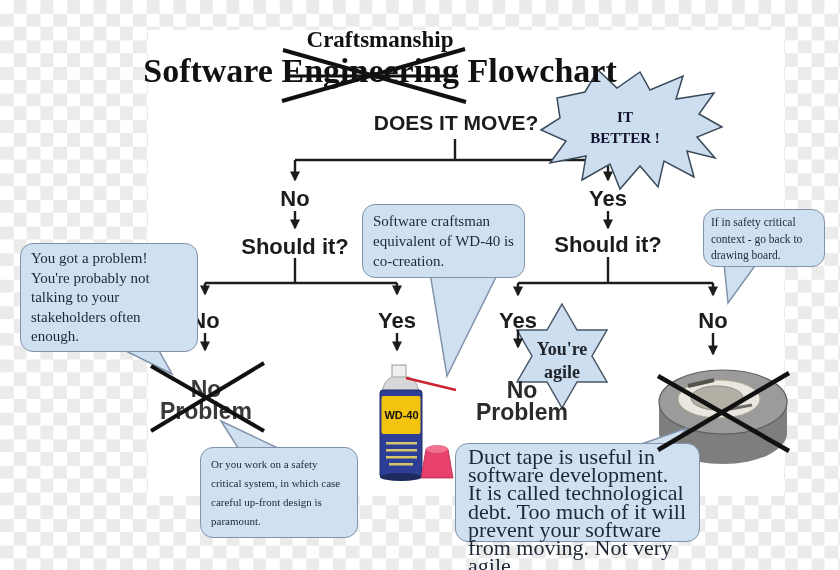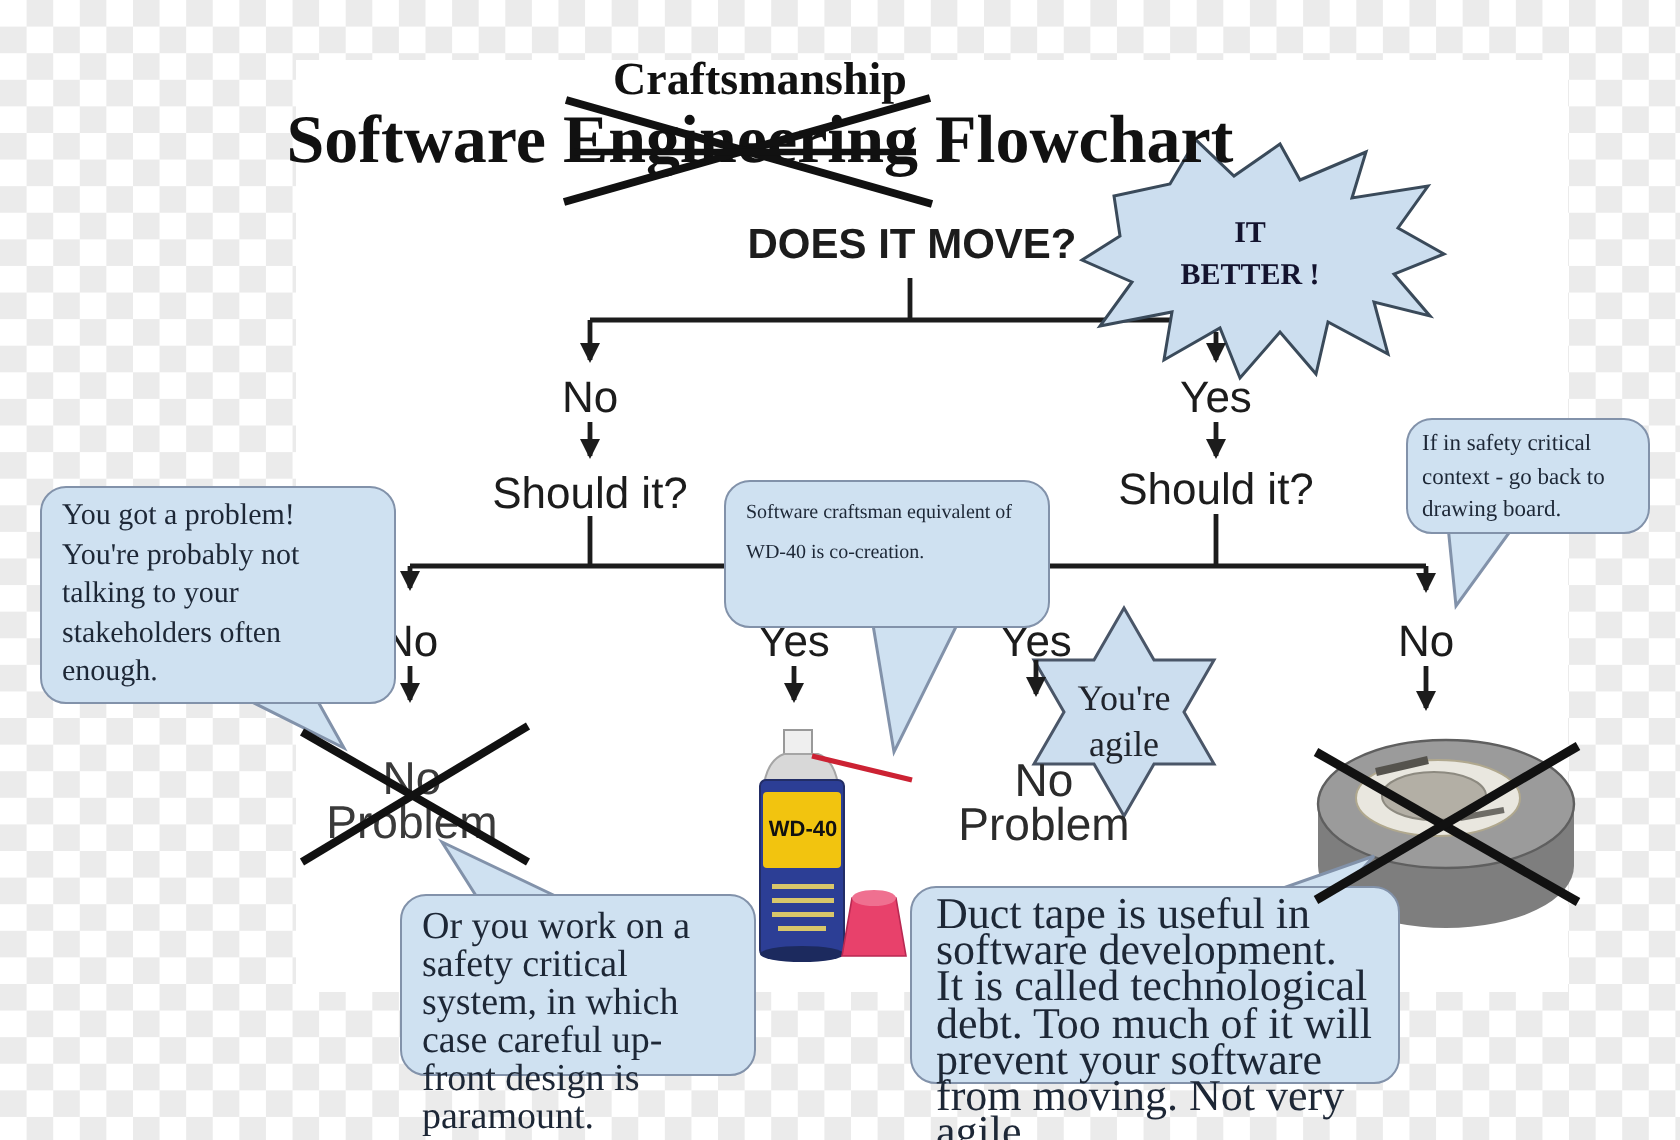--- a/index.html
+++ b/index.html
@@ -2,21 +2,21 @@
 <html><head>
 <meta charset="utf-8">
 <style>
   html,body{margin:0;padding:0;}
   body{width:840px;height:570px;font-family:"Liberation Serif",serif;}
   .stage{position:relative;width:840px;height:570px;overflow:hidden;
     background-color:#fff;
     background-image:conic-gradient(#ebebeb 25%,#ffffff 0 50%,#ebebeb 0 75%,#ffffff 0);
     background-size:26.6px 26.6px;padding-left:15px;}
   .white-bg{position:absolute;left:148px;top:30px;width:636px;height:466px;background:#ffffff;}
-  .abs{position:absolute;}
+  .abs{position:absolute;font-weight:bold;}
   svg.layer{position:absolute;left:0;top:0;width:840px;height:570px;}
   .title{left:135px;top:52px;width:490px;text-align:center;font-weight:bold;
     font-size:34px;color:#111;font-family:"Liberation Serif",serif;white-space:nowrap;}
   .craft{left:300px;top:27px;width:160px;text-align:center;font-weight:bold;
     font-size:23px;color:#111;font-family:"Liberation Serif",serif;}
   .q-root{left:356px;top:111px;width:200px;text-align:center;font-weight:bold;
     font-size:21px;color:#1c1c1c;font-family:"Liberation Sans",sans-serif;}
   .flabel{width:80px;text-align:center;font-size:22px;color:#1c1c1c;
     font-family:"Liberation Sans",sans-serif;}
   .qlabel{width:140px;text-align:center;font-size:22px;color:#1c1c1c;
@@ -24,23 +24,23 @@
   .npro{width:130px;text-align:center;font-size:23px;line-height:22px;
     font-family:"Liberation Sans",sans-serif;}
   .burst-txt{left:560px;top:107px;width:130px;text-align:center;font-weight:bold;
     font-size:15px;line-height:21px;color:#13132e;font-family:"Liberation Serif",serif;}
   .star-txt{left:512px;top:338px;width:100px;text-align:center;
     font-size:18px;line-height:23px;color:#20242c;font-family:"Liberation Serif",serif;}
   .bubble{position:absolute;box-sizing:border-box;background:#cfe1f1;
     border:1.5px solid #8292aa;border-radius:13px;color:#1d2736;
     font-family:"Liberation Serif",serif;}
   .b1{left:20px;top:243px;width:178px;height:109px;padding:5px 10px;font-size:15px;line-height:19.5px;}
-  .b2{left:362px;top:204px;width:163px;height:74px;padding:6px 10px;font-size:10px;line-height:20.2px;margin-top:36px;}
+  .b2{left:362px;top:204px;width:163px;height:74px;padding:6px 10px;font-size:15px;line-height:20.2px;}
   .b3{left:703px;top:209px;width:122px;height:58px;padding:4px 7px;font-size:11.5px;line-height:16.6px;}
-  .b4{left:200px;top:447px;width:178px;height:91px;padding:7px 10px;font-size:19px;line-height:18.9px;}
+  .b4{left:200px;top:447px;width:158px;height:91px;padding:7px 10px;font-size:11px;line-height:18.9px;}
   .b5{left:455px;top:443px;width:245px;height:99px;padding:4px 12px;font-size:22px;line-height:18.2px;}
   .wd40label{left:381px;top:409px;width:41px;text-align:center;font-weight:bold;
     font-size:11px;color:#111;font-family:"Liberation Sans",sans-serif;letter-spacing:0px;}
 </style>
 </head>
 <body>
 
 <div class="stage">
 
   <div class="white-bg"></div>

